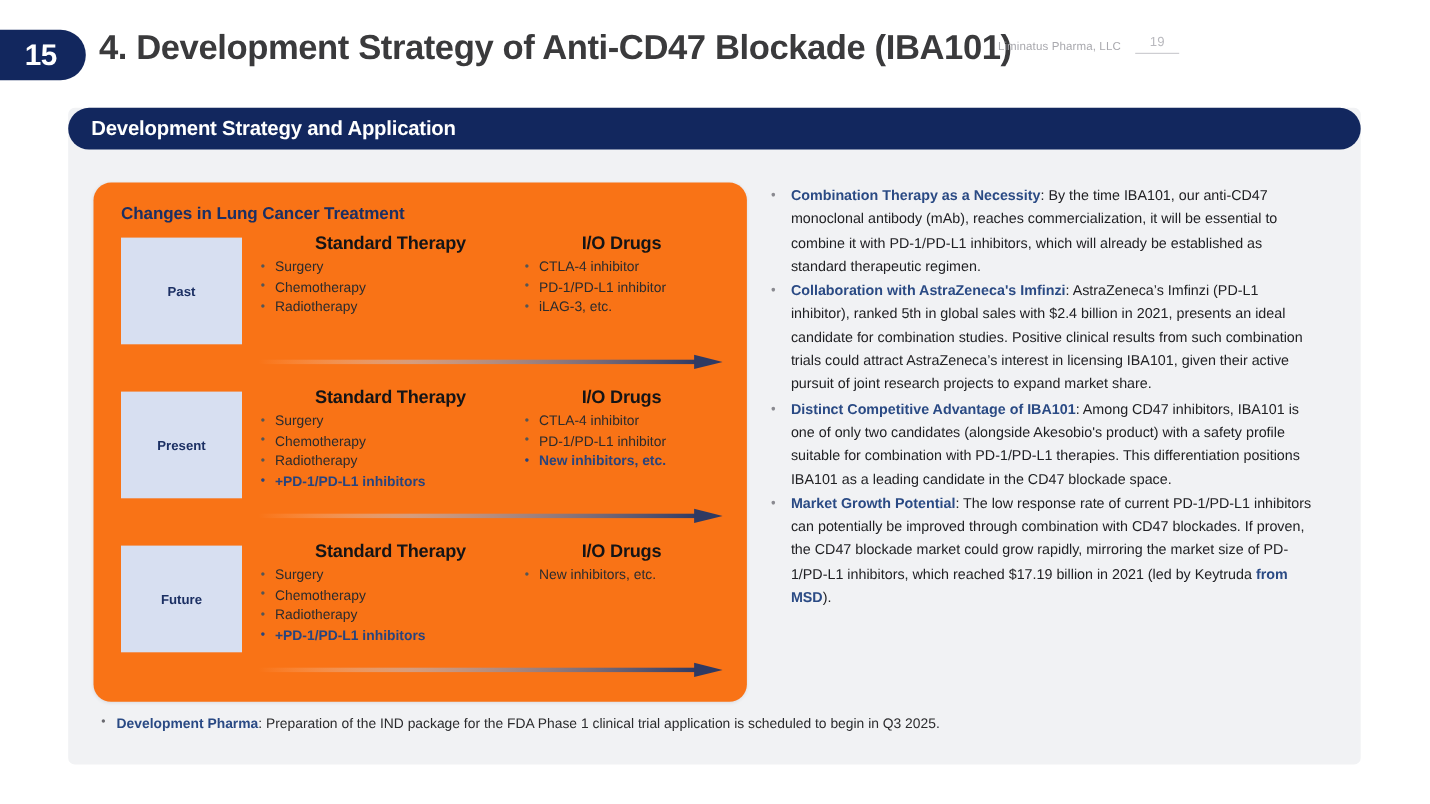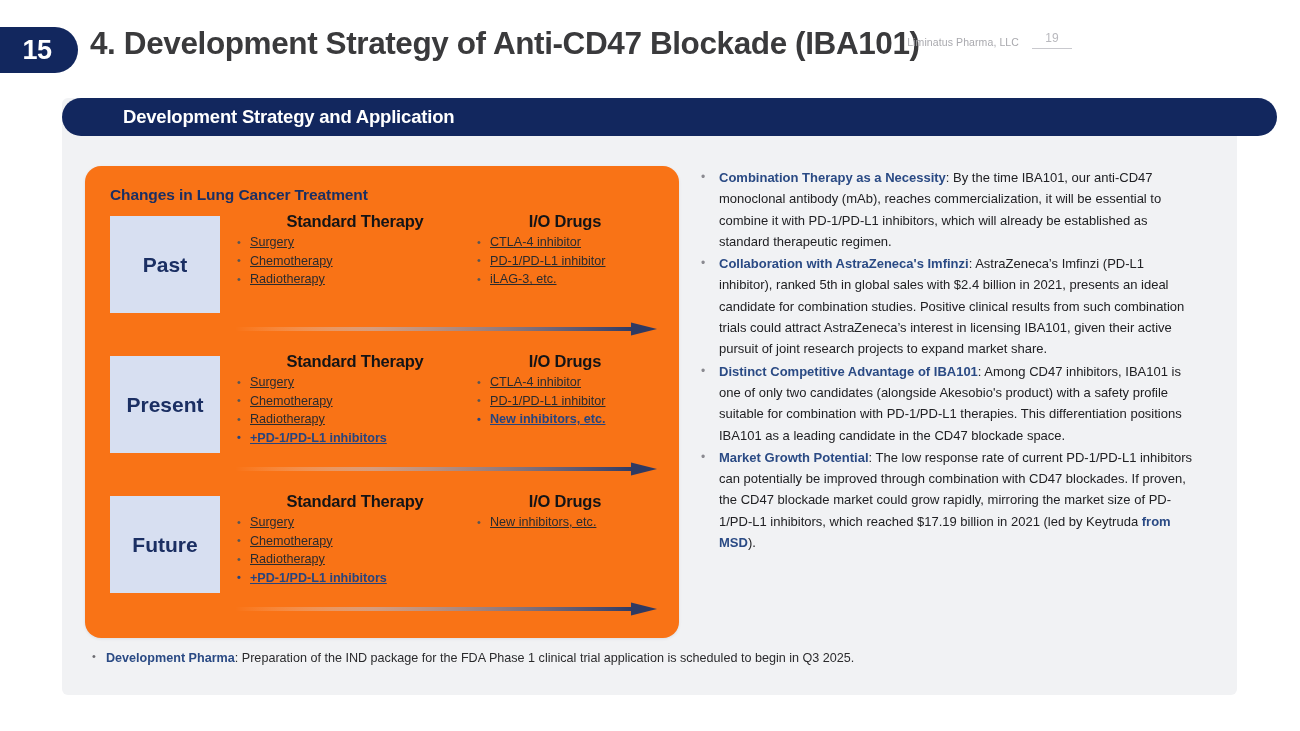--- a/index.html
+++ b/index.html
@@ -85,21 +85,20 @@
   #section-bar {
     position: absolute;
     left: 62px;
     top: 98px;
     width: 1175px;
     height: 38px;
     background: #12275e;
     border-radius: 19px;
     display: flex;
     align-items: center;
-    padding-left: 40px;
   }
   #section-bar-label {
     color: #ffffff;
     font-size: 18.5px;
     font-weight: bold;
     padding-left: 21px;
     letter-spacing: -0.2px;
   }
 
   
@@ -135,21 +134,21 @@
   .era-box {
     position: absolute;
     left: 0;
     top: 0;
     width: 110px;
     height: 97px;
     background: #d7dff1;
     display: flex;
     align-items: center;
     justify-content: center;
-    font-size: 21px;
+    font-size: 12px;
     font-weight: bold;
     color: #1b2f63;
   }
   .col {
     position: absolute;
     top: -4px;
   }
   .col.std { left: 125px; width: 240px; }
   .col.io  { left: 365px; width: 180px; }
   .col-head {
@@ -165,21 +164,20 @@
     margin: 0;
     padding: 0;
   }
   .col li {
     font-size: 12.6px;
     color: #2b2b2d;
     line-height: 18.6px;
     padding-left: 15px;
     position: relative;
     white-space: nowrap;
-    text-decoration: underline;
   }
   .col li::before {
     content: "•";
     position: absolute;
     left: 2px;
     top: -0.5px;
     font-size: 11px;
     color: #555;
   }
   .col li.hl {

